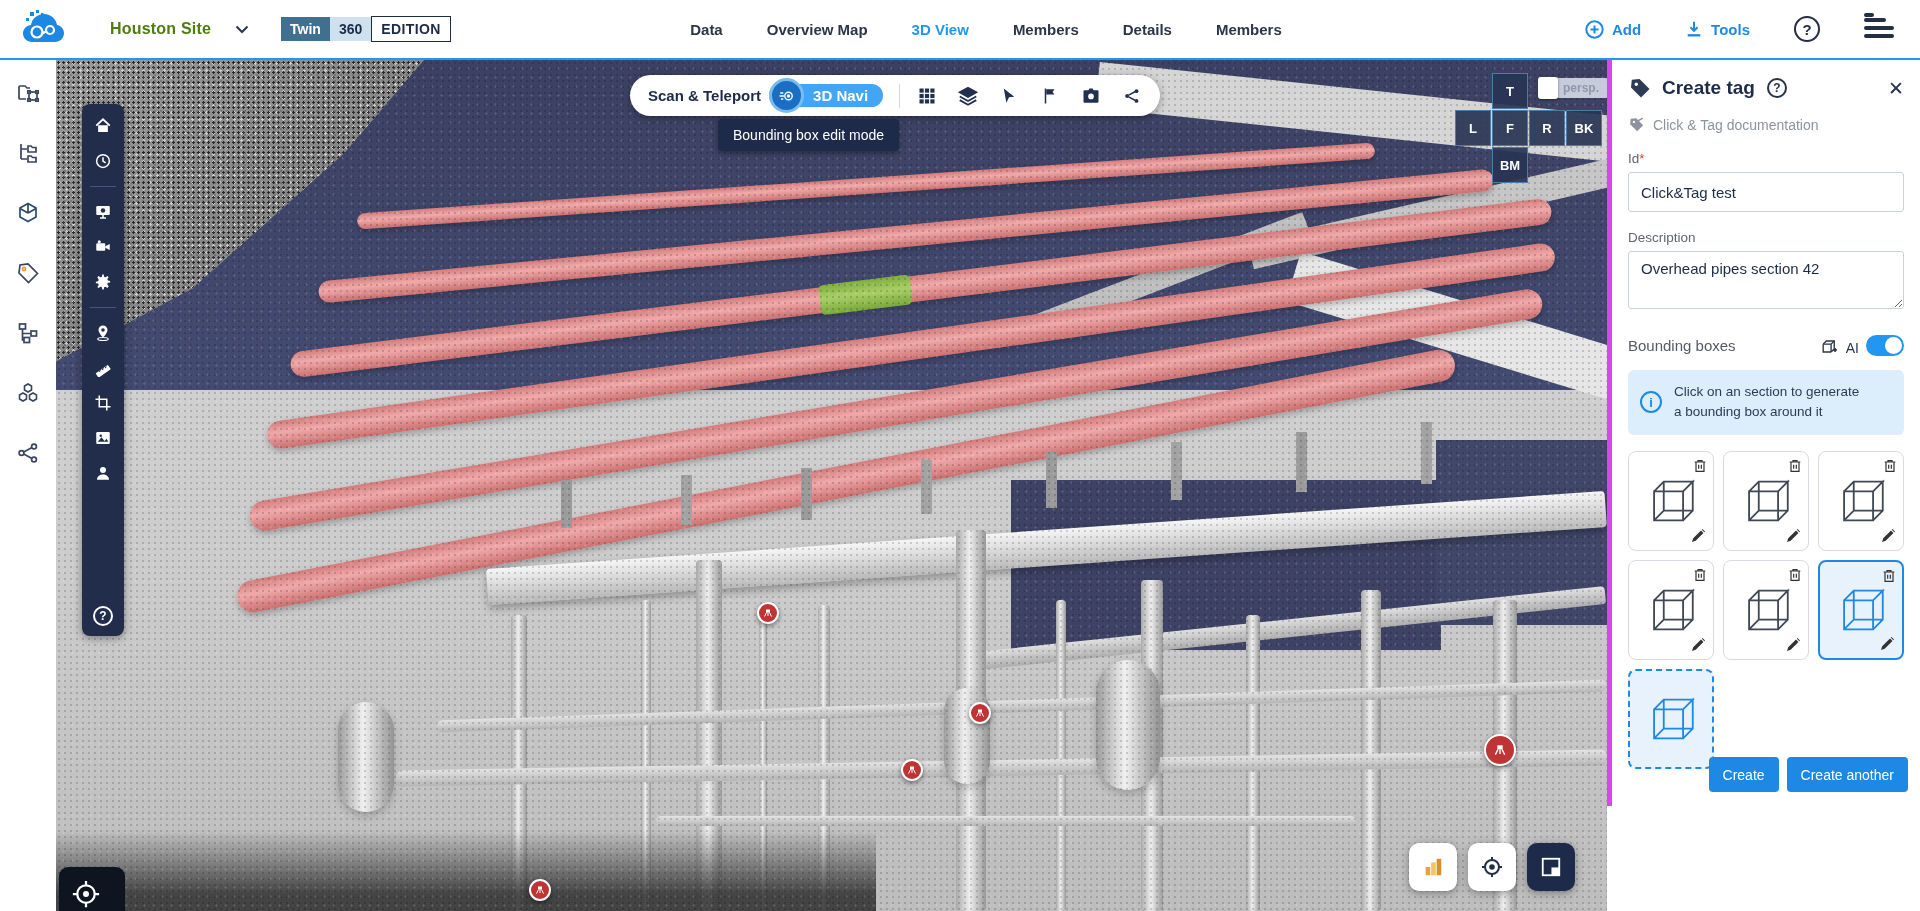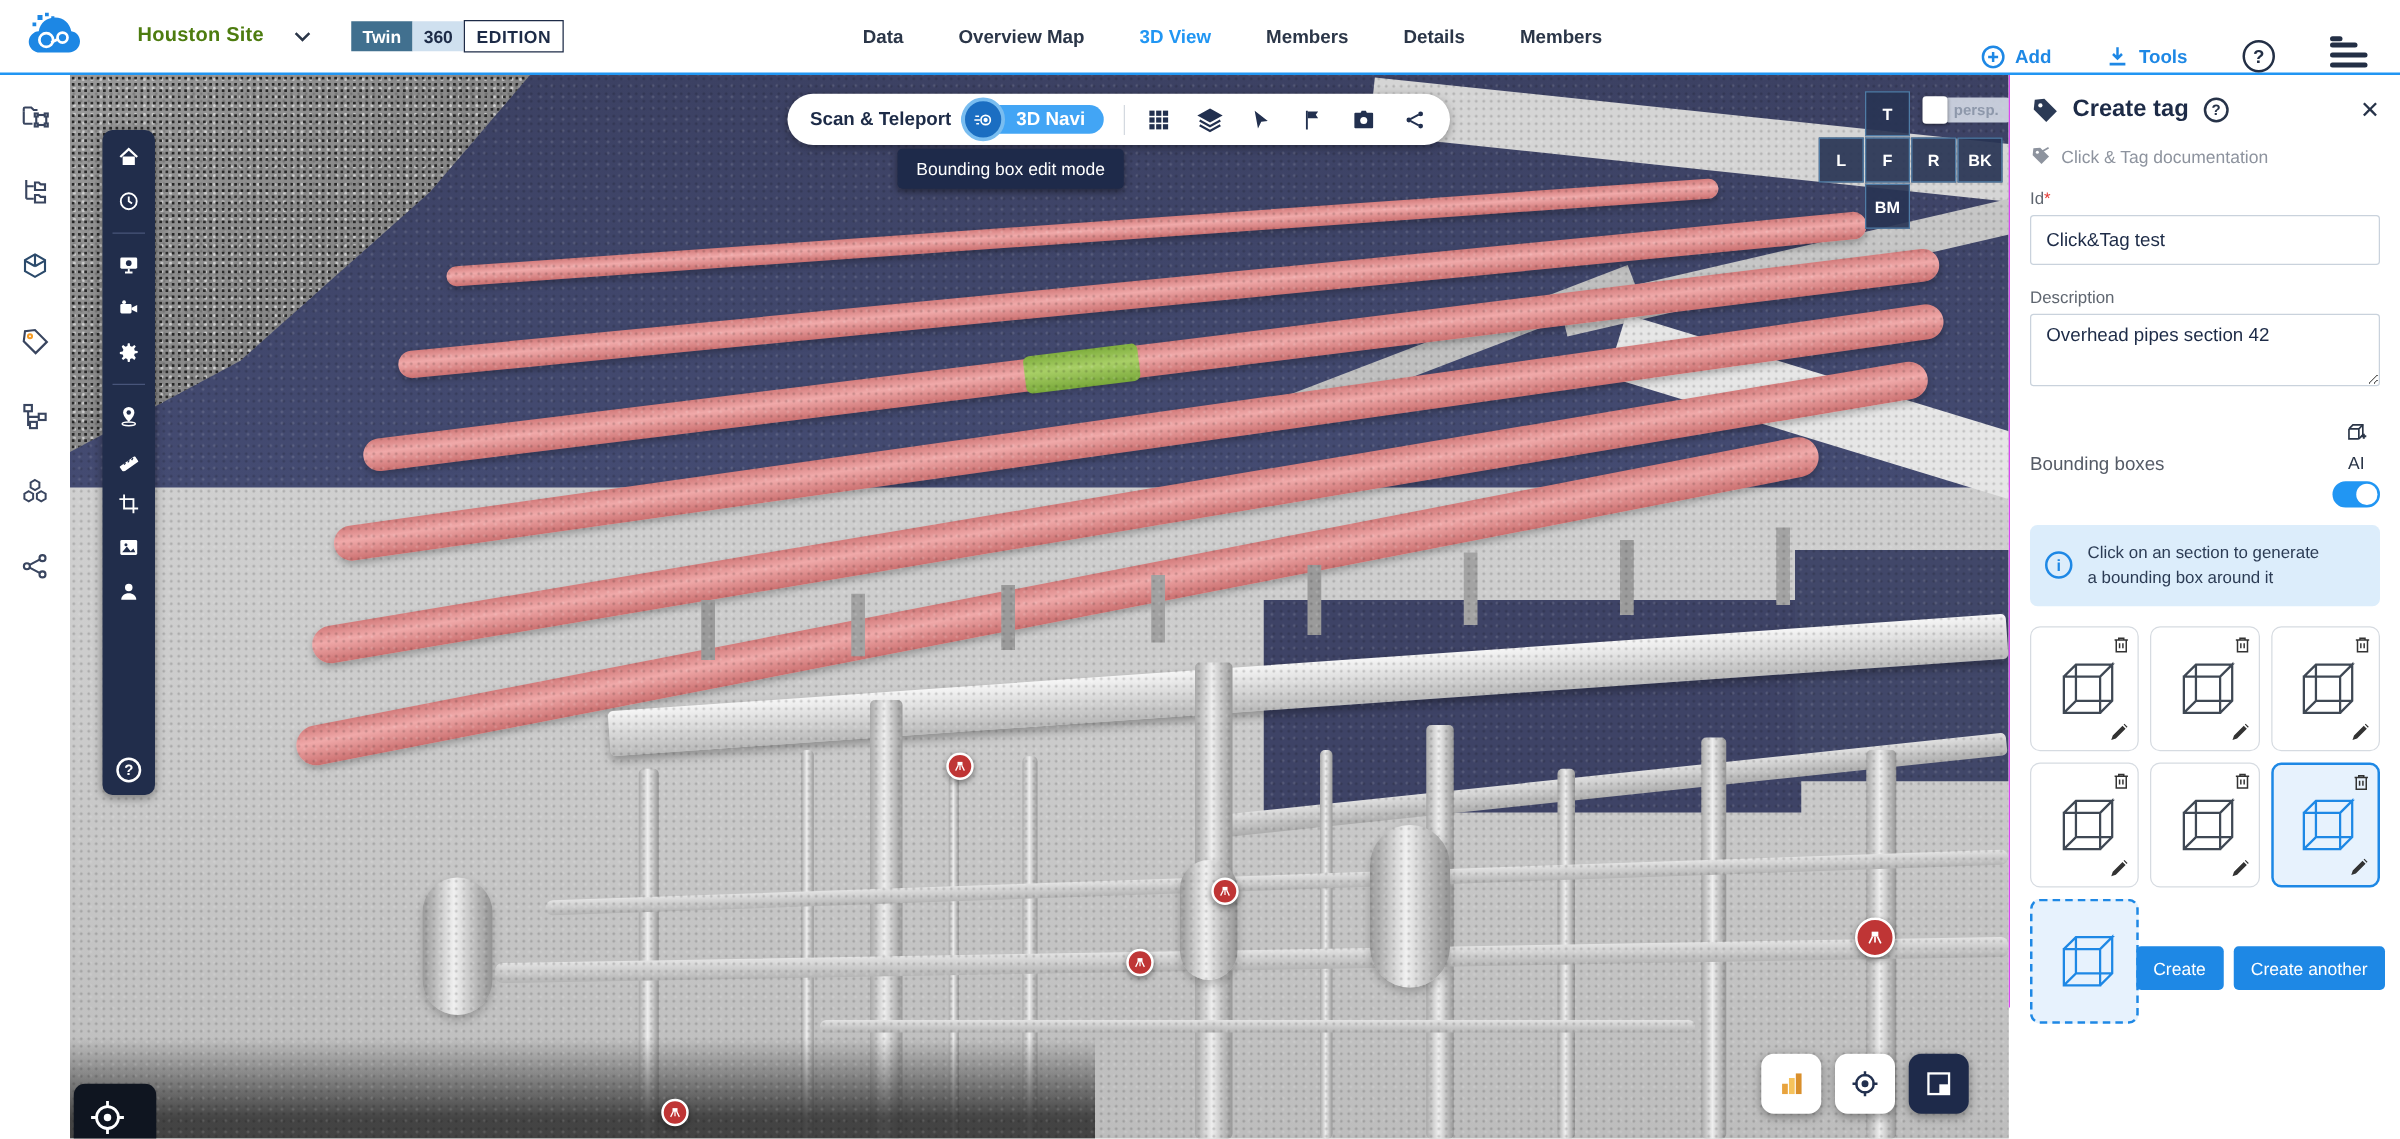--- a/index.html
+++ b/index.html
@@ -16,21 +16,21 @@
   .chev { margin-left:14px; display:flex; align-items:center; cursor:pointer; }
   .badges { display:flex; align-items:center; margin-left:22px; }
   .badge { font-size:14px; font-weight:bold; padding:4px 9px; line-height:16px; }
   .badge.twin { background:#41708f; color:#fff; }
   .badge.b360 { background:#cfe0ef; color:#1d2b47; }
   .badge.edition { background:#fff; color:#1d2b47; border:1.5px solid #1d2b47; font-weight:600; letter-spacing:.4px; }
   .nav-center { position:absolute; left:50%; top:0; height:58px; transform:translateX(-50%);
     display:flex; align-items:center; gap:44px; margin-left:26px; }
   .nav-item { font-size:15px; font-weight:600; color:#2b3648; cursor:pointer; white-space:nowrap; }
   .nav-item.active { color:#2196f3; }
-  .nav-right { position:absolute; right:26px; top:0; height:58px; display:flex; align-items:center; gap:44px;margin-top:16px; }
+  .nav-right { position:absolute; right:26px; top:0; height:58px; display:flex; align-items:center; gap:44px; }
   .tb-link { display:flex; align-items:center; gap:8px; color:#1e88e5; font-size:15px; font-weight:bold; cursor:pointer; }
   .help-btn { width:26px; height:26px; border:2.5px solid #232f45; border-radius:50%; color:#232f45;
     font-size:15px; font-weight:bold; display:flex; align-items:center; justify-content:center; cursor:pointer; }
   .menu-btn { position:relative; width:30px; height:22px; cursor:pointer; }
   .menu-btn span { position:absolute; left:0; height:4px; border-radius:2px; background:#232f45; }
   .menu-btn span:nth-child(1){ top:0; width:22px; }
   .menu-btn span:nth-child(2){ top:8px; width:30px; }
   .menu-btn span:nth-child(3){ top:16px; width:30px; }
   .menu-dot { position:absolute; right:-2px; top:-5px; width:10px; height:10px; border-radius:50%; background:#e53935; }
 
@@ -96,36 +96,36 @@
   
   .br-btns { position:absolute; right:32px; bottom:20px; display:flex; gap:11px; z-index:25; }
   .br-btn { width:48px; height:48px; border-radius:10px; background:#fff; box-shadow:0 2px 8px rgba(0,0,0,.35);
     display:flex; align-items:center; justify-content:center; cursor:pointer; }
   .br-btn.dark { background:#1e2a4a; }
   .compass { position:absolute; left:3px; bottom:-10px; width:66px; height:54px; background:#0f1520;
     border-radius:9px; display:flex; align-items:center; justify-content:flex-start; padding-left:12px; z-index:25; cursor:pointer; }
 
   
   .panel { position:absolute; right:0; top:60px; width:313px; height:746px; background:#fff;
-    border-left:1px solid #d946ef; z-index:55; padding:16px 16px 0; }
+    border-left:5px solid #d946ef; z-index:55; padding:16px 16px 0; }
   .panel-head { display:flex; align-items:center; }
   .panel-title { font-size:19px; font-weight:bold; color:#1d2b47; margin-left:10px; }
   .panel-help { width:20px; height:20px; border:2px solid #273349; border-radius:50%; color:#273349; font-size:12px;
     font-weight:bold; display:flex; align-items:center; justify-content:center; margin-left:12px; cursor:pointer; }
   .panel-close { margin-left:auto; font-size:19px; color:#273349; cursor:pointer; line-height:1; }
   .doc-link { display:flex; align-items:center; gap:8px; margin-top:16px; color:#8d939e; font-size:14px; cursor:pointer; }
   .field-label { margin-top:18px; font-size:13.5px; color:#5f6670; }
   .req { color:#e53935; }
   .text-input { margin-top:6px; width:100%; height:40px; border:1px solid #c9d2dc; border-radius:3px;
     padding:0 12px; font-size:15px; color:#1d2b47; font-family:"Liberation Sans",sans-serif; outline:none; }
   .text-area { margin-top:6px; width:100%; height:58px; border:1px solid #c9d2dc; border-radius:3px;
     padding:8px 12px; font-size:15px; color:#1d2b47; font-family:"Liberation Sans",sans-serif; resize:vertical; outline:none; }
   .bb-row { margin-top:22px; display:flex; align-items:center; }
   .bb-label { font-size:15px; color:#555b66; }
-  .bb-right { margin-left:auto; display:flex; align-items:center; gap:7px;flex-direction:column; }
+  .bb-right { margin-left:auto; display:flex; align-items:flex-end; gap:7px; }
   .ai-text { font-size:14px; color:#2b3648; }
   .toggle { width:38px; height:21px; border-radius:11px; background:#2196f3; position:relative; cursor:pointer; }
   .toggle .knob { position:absolute; right:2px; top:2px; width:17px; height:17px; border-radius:50%; background:#fff; }
   .info-box { margin-top:14px; background:#dcedfb; border-radius:6px; padding:12px 12px; display:flex; gap:12px; align-items:center; }
   .info-i { flex:0 0 auto; width:22px; height:22px; border:2px solid #1e88e5; border-radius:50%; color:#1e88e5;
     font-size:13px; font-weight:bold; display:flex; align-items:center; justify-content:center; }
   .info-text { font-size:13.5px; color:#2c3c55; line-height:1.5; }
   .cards { margin-top:16px; display:grid; grid-template-columns:repeat(3, 1fr); gap:9px; }
   .bb-card { position:relative; height:100px; background:#fff; border:1.5px solid #d6dbe1; border-radius:8px;
     display:flex; align-items:center; justify-content:center; cursor:pointer; }

